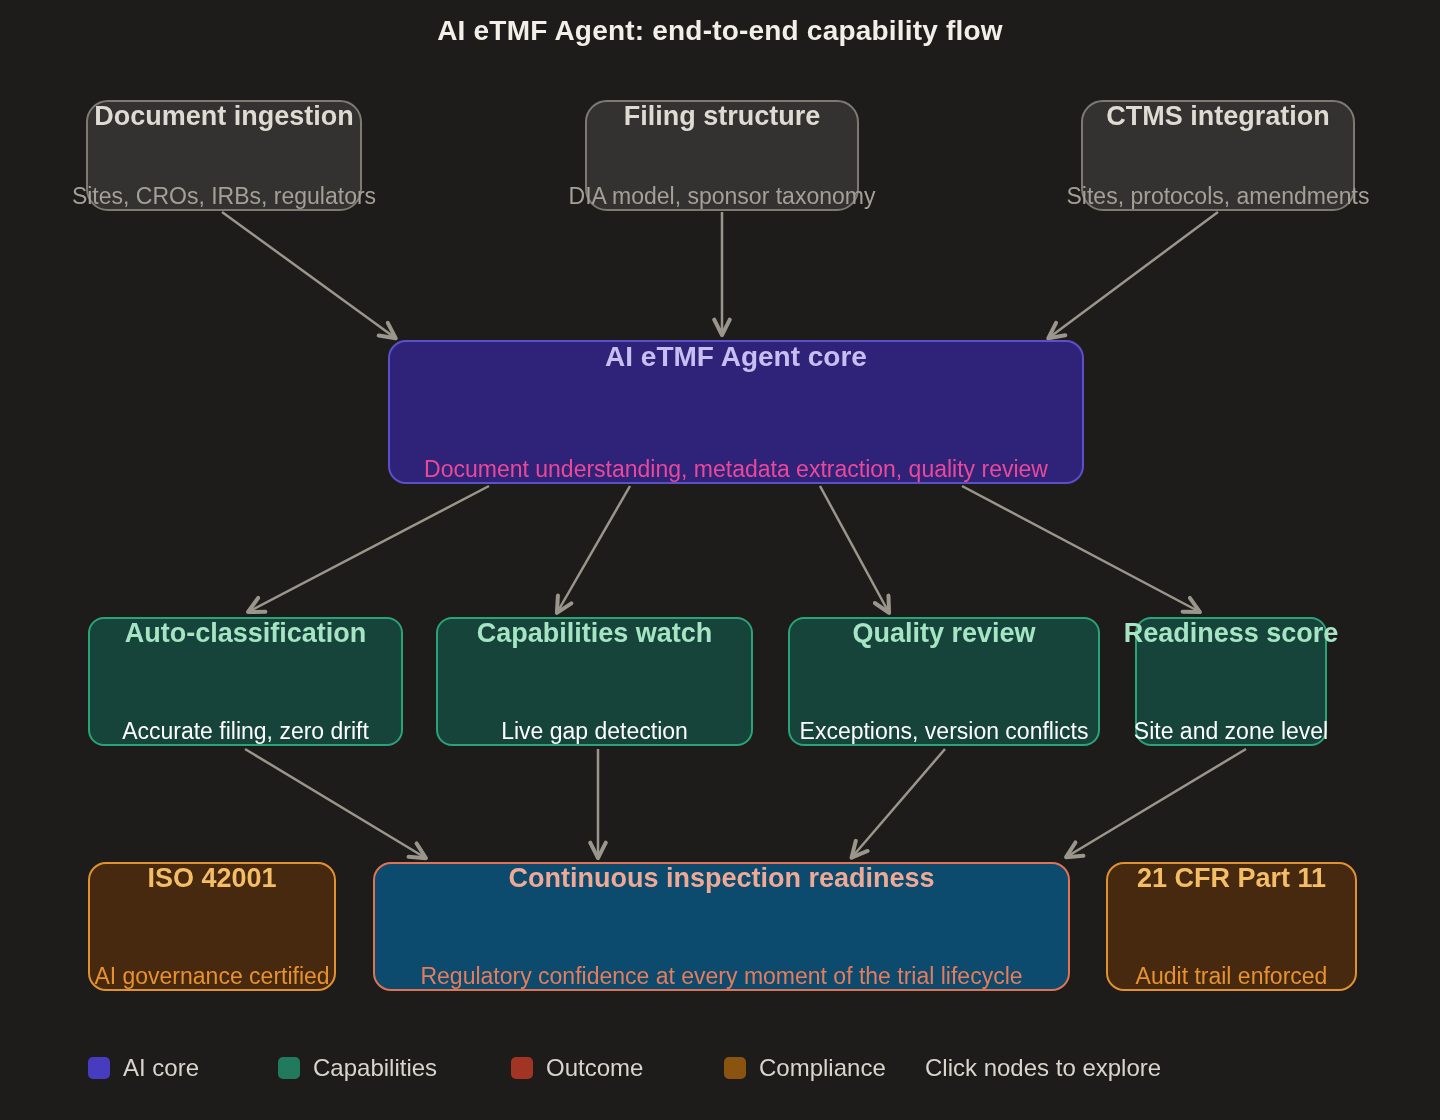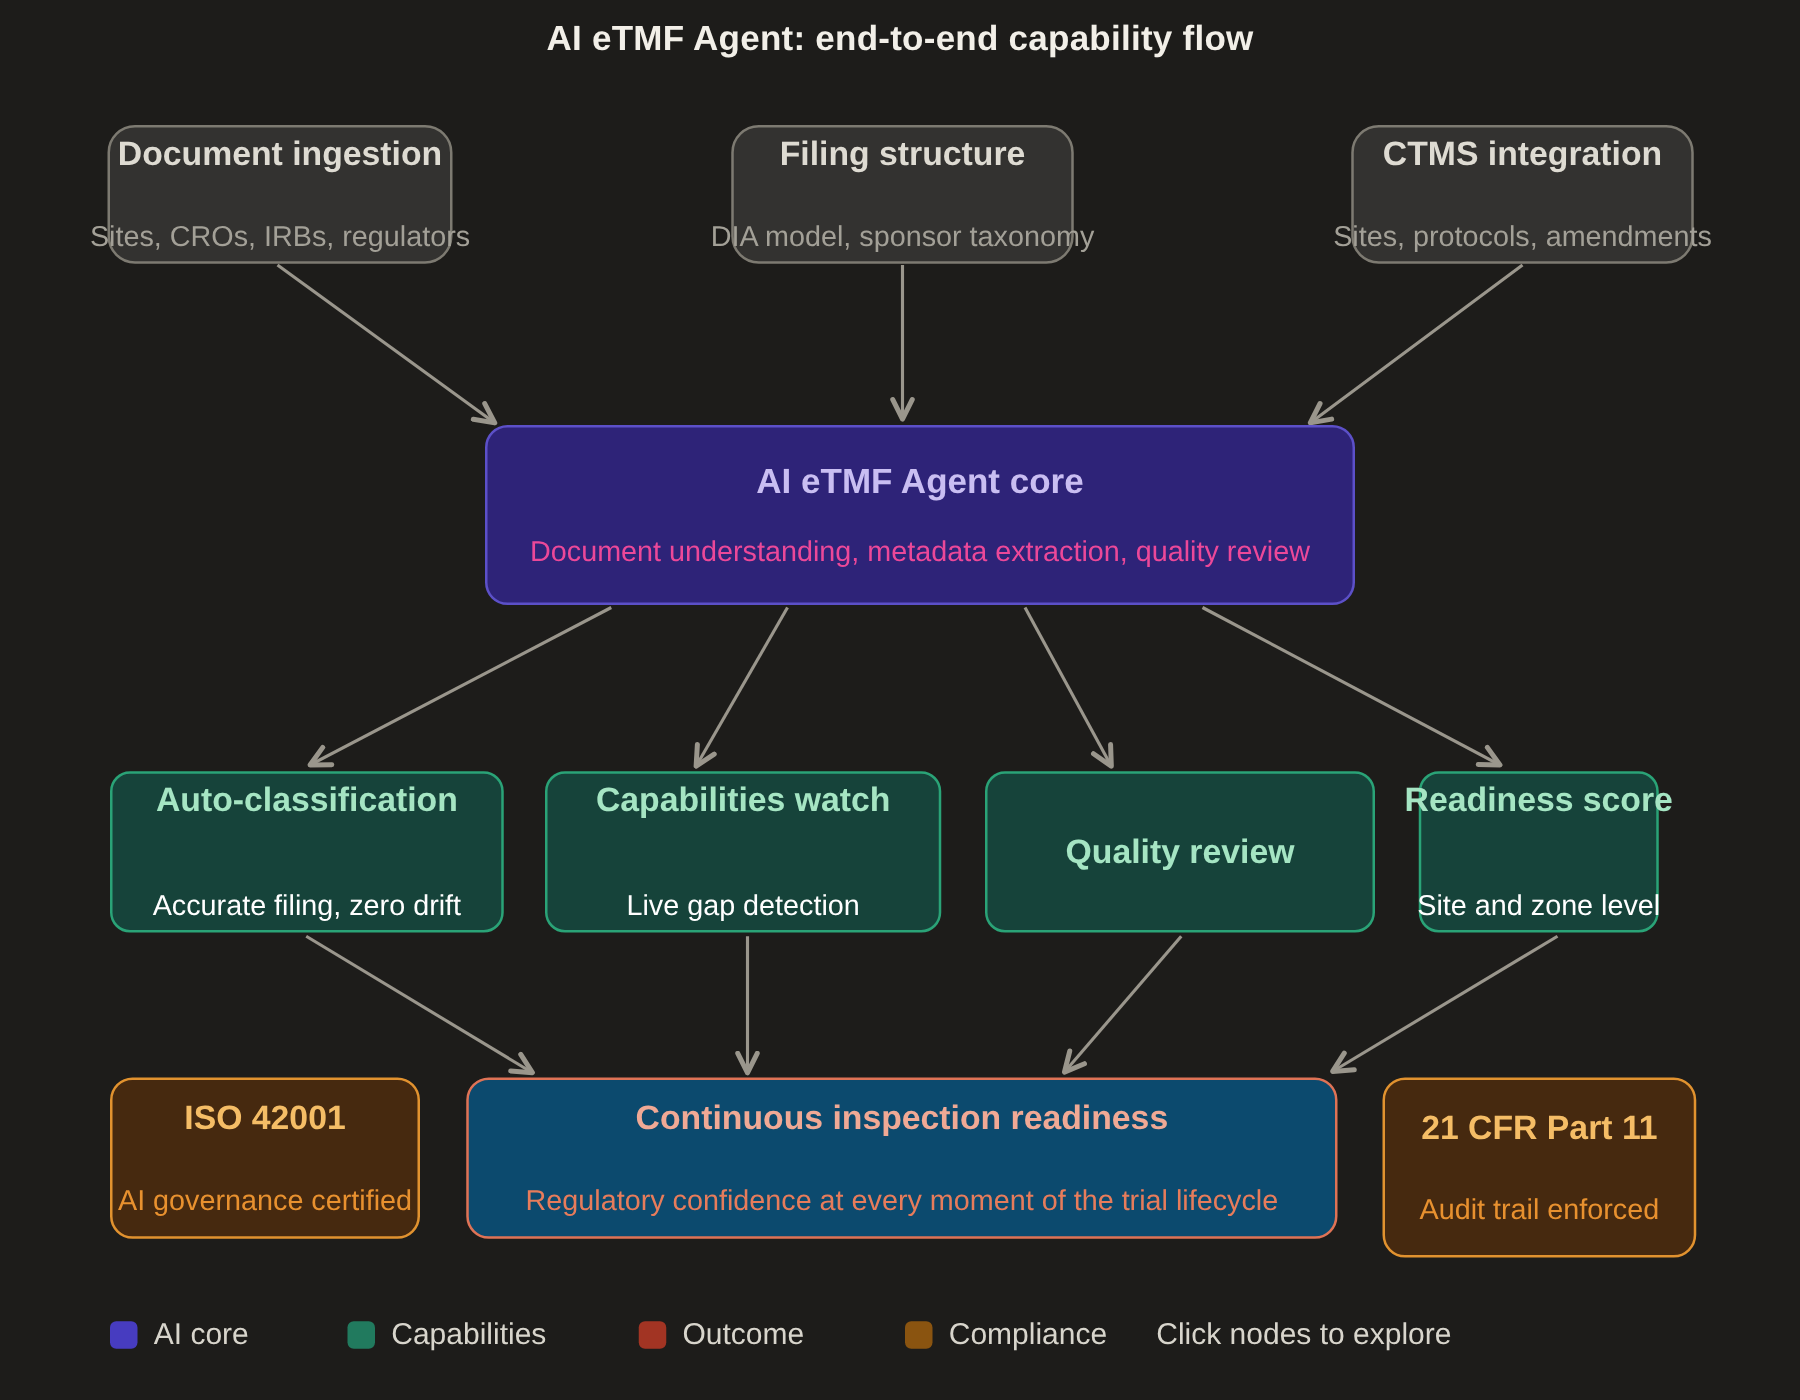--- a/index.html
+++ b/index.html
@@ -7,21 +7,21 @@
     position:relative; width:1440px; height:1120px; overflow:hidden;
     background:#1d1c1a; font-family:"Liberation Sans", sans-serif;
   }
   .diagram-title {
     position:absolute; top:15px; left:0; width:100%; text-align:center;
     font-size:28px; font-weight:700; color:#f2efe8; letter-spacing:0.2px;
   }
   .edges { position:absolute; left:0; top:0; width:1440px; height:1120px; }
   .node {
     position:absolute; box-sizing:border-box; display:flex; flex-direction:column;
-    align-items:center; justify-content:center; text-align:center; cursor:pointer;gap:28px;
+    align-items:center; justify-content:space-between; text-align:center; cursor:pointer;gap:28px;
   }
   .node .t { font-weight:700; font-size:27px; line-height:1.1; white-space:nowrap; }
   .node .s { font-size:23px; line-height:1.1; white-space:nowrap; margin-top:10px; }
 
   .node.gray   { background:#333230; border:2px solid #7d7a71; border-radius:22px; }
   .gray .t     { color:#dedbd2; }
   .gray .s     { color:#a3a097; }
 
   .node.core   { background:#2e2378; border:2px solid #5c50c8; border-radius:18px; }
   .core .t     { color:#c9bef2; font-size:28px; }
@@ -94,35 +94,36 @@
   <div class="node green" style="left:88px;top:617px;width:315px;height:129px">
     <div class="t">Auto-classification</div>
     <div class="s">Accurate filing, zero drift</div>
   </div>
   <div class="node green" style="left:436px;top:617px;width:317px;height:129px">
     <div class="t">Capabilities watch</div>
     <div class="s">Live gap detection</div>
   </div>
   <div class="node green" style="left:788px;top:617px;width:312px;height:129px">
     <div class="t">Quality review</div>
+    <div class="s">Exceptions, version conflicts</div>
   </div>
   <div class="node green" style="left:1135px;top:617px;width:192px;height:129px">
     <div class="t">Readiness score</div>
     <div class="s">Site and zone level</div>
   </div>
 
   <div class="node orange" style="left:88px;top:862px;width:248px;height:129px">
     <div class="t">ISO 42001</div>
     <div class="s">AI governance certified</div>
   </div>
   <div class="node red" style="left:373px;top:862px;width:697px;height:129px">
     <div class="t">Continuous inspection readiness</div>
     <div class="s">Regulatory confidence at every moment of the trial lifecycle</div>
   </div>
-  <div class="node orange" style="left:1106px;top:862px;width:251px;height:144px">
+  <div class="node orange" style="left:1106px;top:862px;width:251px;height:129px">
     <div class="t">21 CFR Part 11</div>
     <div class="s">Audit trail enforced</div>
   </div>
 
   <div class="legend">
     <div class="legend-item" style="left:88px">
       <span class="swatch" style="background-color: rgb(71, 60, 192);"></span>
       <span class="legend-label">AI core</span>
     </div>
     <div class="legend-item" style="left:278px">

